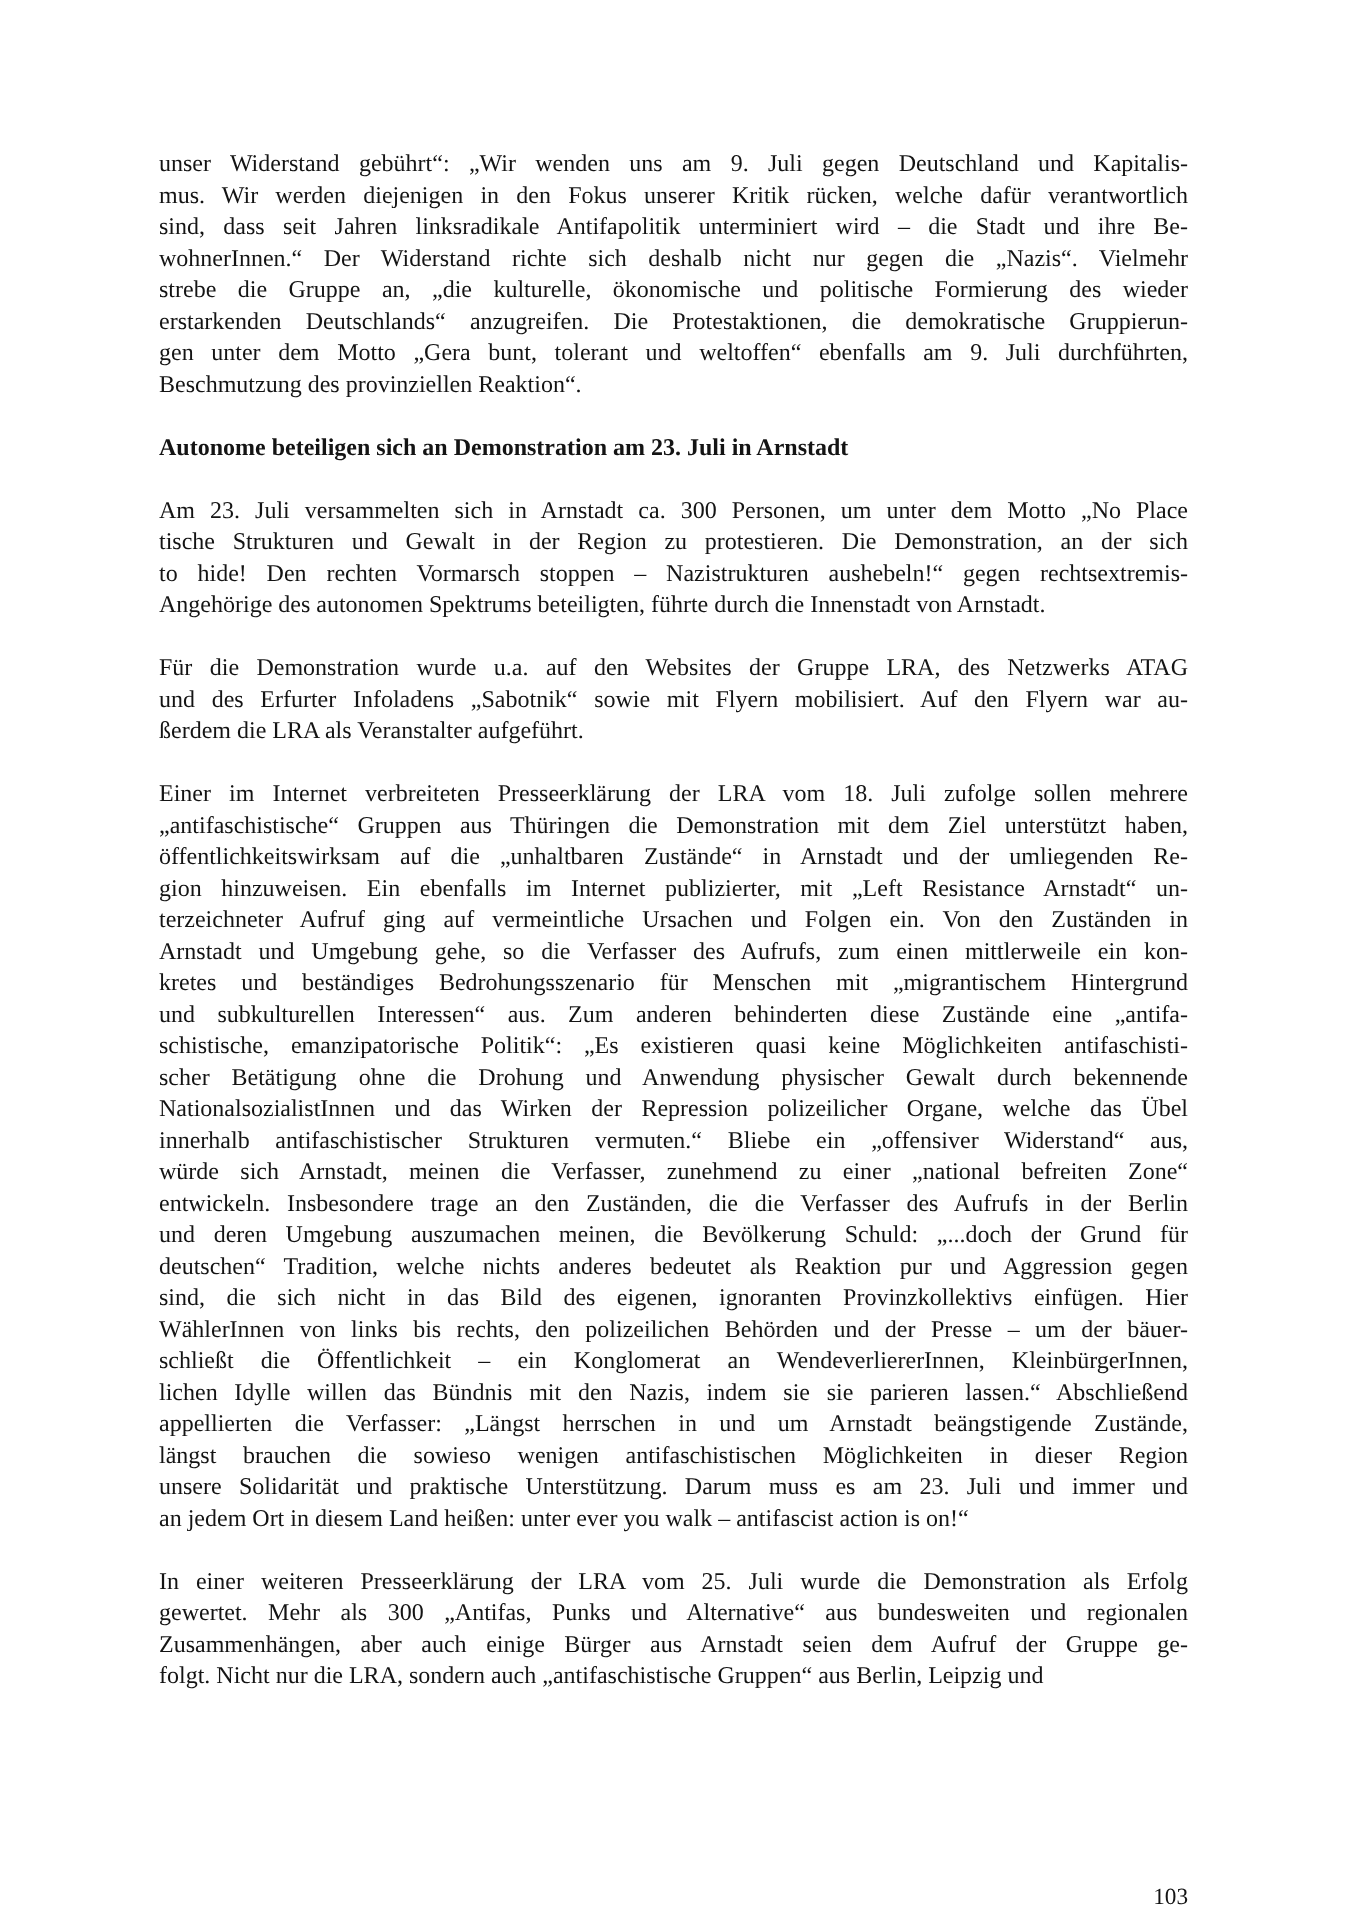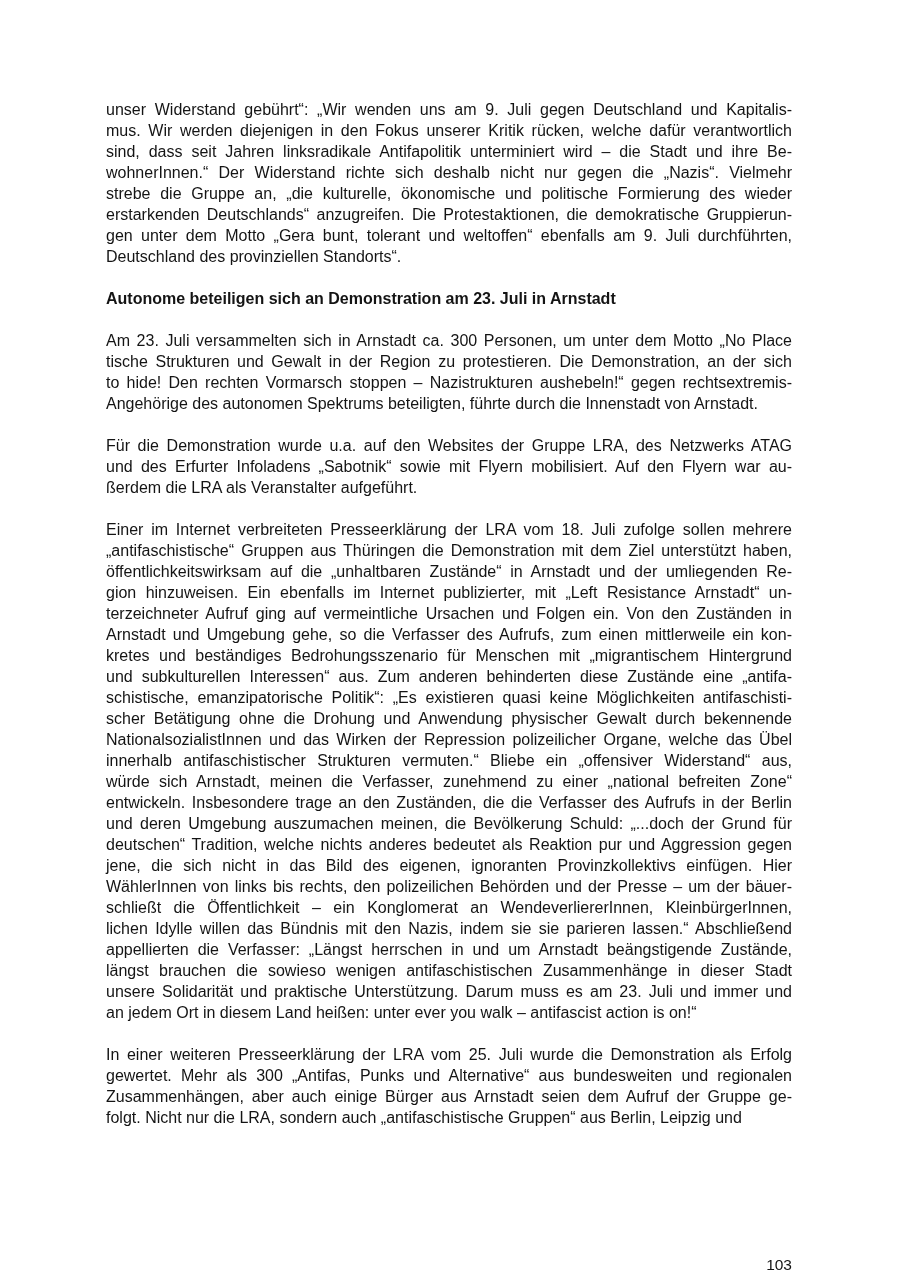--- a/index.html
+++ b/index.html
@@ -5,21 +5,21 @@
   html, body {
     margin: 0;
     padding: 0;
     background: #ffffff;
   }
   .page {
     position: relative;
     width: 900px;
     height: 1272px;
     background: #ffffff;
-    font-family: Liberation Sans, sans-serif;
+    font-family: Liberation Serif, serif;
     color: #141414;
     overflow: hidden;
   }
   .text-block {
     position: absolute;
     left: 106px;
     top: 99px;
     width: 686px;
   }
   .block {
@@ -56,21 +56,21 @@
 <div class="page">
   <div class="text-block" id="content">
       <div class="block paragraph">
         <div class="line">unser Widerstand gebührt“: „Wir wenden uns am 9. Juli gegen Deutschland und Kapitalis-</div>
         <div class="line">mus. Wir werden diejenigen in den Fokus unserer Kritik rücken, welche dafür verantwortlich</div>
         <div class="line">sind, dass seit Jahren linksradikale Antifapolitik unterminiert wird – die Stadt und ihre Be-</div>
         <div class="line">wohnerInnen.“ Der Widerstand richte sich deshalb nicht nur gegen die „Nazis“. Vielmehr</div>
         <div class="line">strebe die Gruppe an, „die kulturelle, ökonomische und politische Formierung des wieder</div>
         <div class="line">erstarkenden Deutschlands“ anzugreifen. Die Protestaktionen, die demokratische Gruppierun-</div>
         <div class="line">gen unter dem Motto „Gera bunt, tolerant und weltoffen“ ebenfalls am 9. Juli durchführten,</div>
-        <div class="line last">Deutschland des provinziellen Standorts“.</div>
+        <div class="line last">Beschmutzung des provinziellen Reaktion“.</div>
       </div>
       <div class="block heading">Autonome beteiligen sich an Demonstration am 23. Juli in Arnstadt</div>
       <div class="block paragraph">
         <div class="line">Am 23. Juli versammelten sich in Arnstadt ca. 300 Personen, um unter dem Motto „No Place</div>
         <div class="line">tische Strukturen und Gewalt in der Region zu protestieren. Die Demonstration, an der sich</div>
         <div class="line">to hide! Den rechten Vormarsch stoppen – Nazistrukturen aushebeln!“ gegen rechtsextremis-</div>
         <div class="line last">Angehörige des autonomen Spektrums beteiligten, führte durch die Innenstadt von Arnstadt.</div>
       </div>
       <div class="block paragraph">
         <div class="line">Für die Demonstration wurde u.a. auf den Websites der Gruppe LRA, des Netzwerks ATAG</div>
@@ -87,26 +87,26 @@
         <div class="line">kretes und beständiges Bedrohungsszenario für Menschen mit „migrantischem Hintergrund</div>
         <div class="line">und subkulturellen Interessen“ aus. Zum anderen behinderten diese Zustände eine „antifa-</div>
         <div class="line">schistische, emanzipatorische Politik“: „Es existieren quasi keine Möglichkeiten antifaschisti-</div>
         <div class="line">scher Betätigung ohne die Drohung und Anwendung physischer Gewalt durch bekennende</div>
         <div class="line">NationalsozialistInnen und das Wirken der Repression polizeilicher Organe, welche das Übel</div>
         <div class="line">innerhalb antifaschistischer Strukturen vermuten.“ Bliebe ein „offensiver Widerstand“ aus,</div>
         <div class="line">würde sich Arnstadt, meinen die Verfasser, zunehmend zu einer „national befreiten Zone“</div>
         <div class="line">entwickeln. Insbesondere trage an den Zuständen, die die Verfasser des Aufrufs in der Berlin</div>
         <div class="line">und deren Umgebung auszumachen meinen, die Bevölkerung Schuld: „...doch der Grund für</div>
         <div class="line">deutschen“ Tradition, welche nichts anderes bedeutet als Reaktion pur und Aggression gegen</div>
-        <div class="line">jene, die sich nicht in das Bild des eigenen, ignoranten Provinzkollektivs einfügen. Hier</div>
+        <div class="line">sind, die sich nicht in das Bild des eigenen, ignoranten Provinzkollektivs einfügen. Hier</div>
         <div class="line">WählerInnen von links bis rechts, den polizeilichen Behörden und der Presse – um der bäuer-</div>
         <div class="line">schließt die Öffentlichkeit – ein Konglomerat an WendeverliererInnen, KleinbürgerInnen,</div>
         <div class="line">lichen Idylle willen das Bündnis mit den Nazis, indem sie sie parieren lassen.“ Abschließend</div>
         <div class="line">appellierten die Verfasser: „Längst herrschen in und um Arnstadt beängstigende Zustände,</div>
-        <div class="line">längst brauchen die sowieso wenigen antifaschistischen Zusammenhänge in dieser Stadt</div>
+        <div class="line">längst brauchen die sowieso wenigen antifaschistischen Möglichkeiten in dieser Region</div>
         <div class="line">unsere Solidarität und praktische Unterstützung. Darum muss es am 23. Juli und immer und</div>
         <div class="line last">an jedem Ort in diesem Land heißen: unter ever you walk – antifascist action is on!“</div>
       </div>
       <div class="block paragraph">
         <div class="line">In einer weiteren Presseerklärung der LRA vom 25. Juli wurde die Demonstration als Erfolg</div>
         <div class="line">gewertet. Mehr als 300 „Antifas, Punks und Alternative“ aus bundesweiten und regionalen</div>
         <div class="line">Zusammenhängen, aber auch einige Bürger aus Arnstadt seien dem Aufruf der Gruppe ge-</div>
         <div class="line last">folgt. Nicht nur die LRA, sondern auch „antifaschistische Gruppen“ aus Berlin, Leipzig und</div>
       </div>
     </div>

